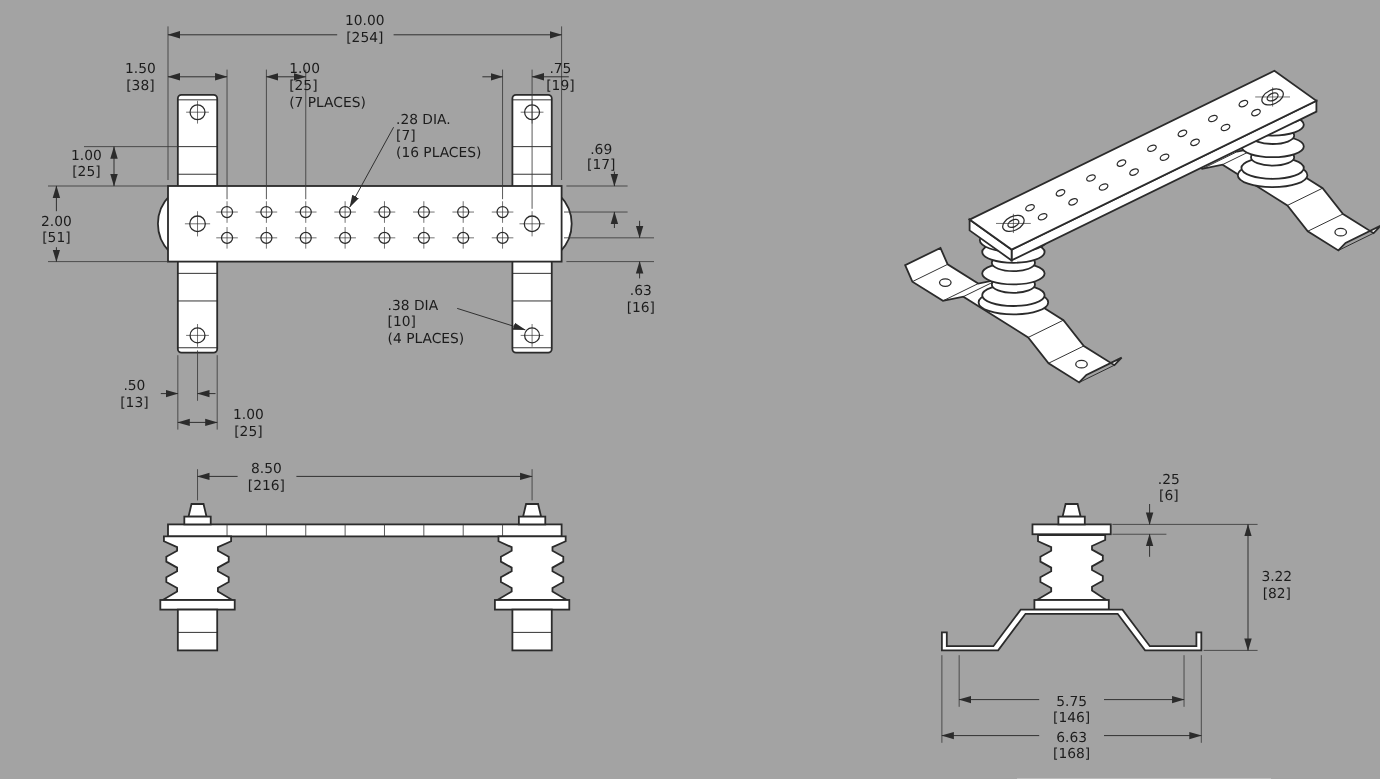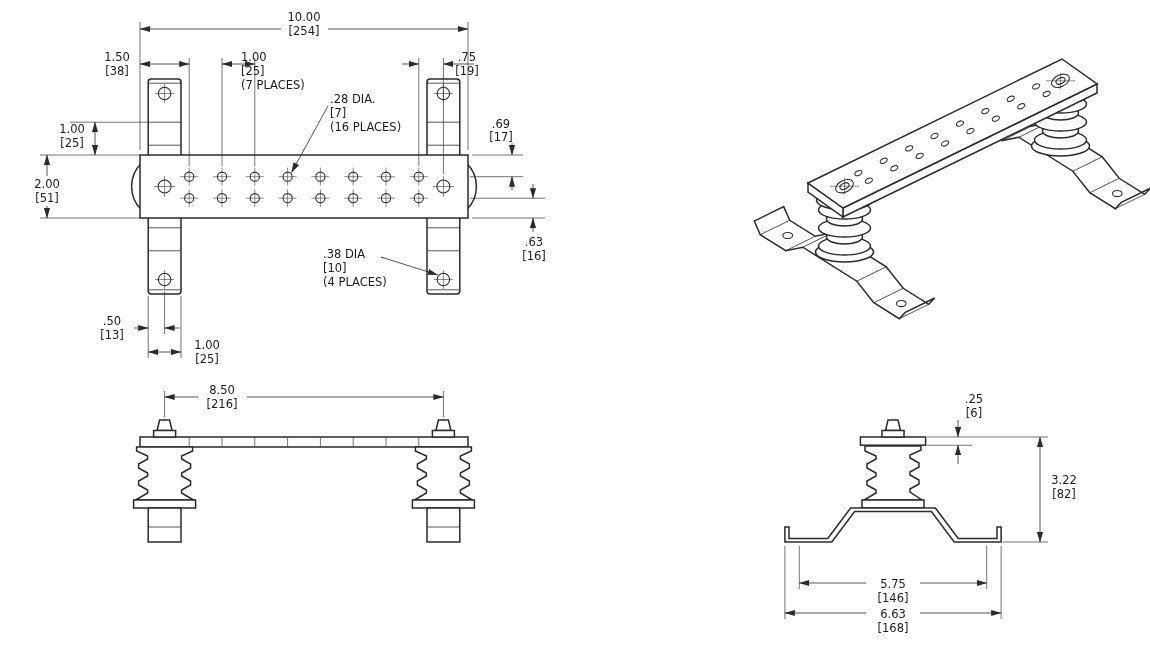--- a/index.html
+++ b/index.html
@@ -1,16 +1,16 @@
 <!DOCTYPE html>
 <html><head>
 <meta charset="utf-8">
 <style>
   html,body{margin:0;padding:0;background:#e8e8e8;}
-  .sheet{position:relative;width:1150px;height:649px;background:#ffffff;overflow:hidden;
+  .sheet{position:relative;width:1150px;height:649px;background:#a3a3a3;overflow:hidden;
          font-family:"DejaVu Sans","Liberation Sans",sans-serif;}
   svg{position:absolute;inset:0;display:block;}
   .f15{stroke:#2b2b2b;stroke-width:1.5;fill:#ffffff;}
   .s10{stroke:#2b2b2b;stroke-width:1.05;fill:none;}
   .bend{stroke:#2b2b2b;stroke-width:.8;fill:none;}
   .thin{stroke:#3a3a3a;stroke-width:.7;fill:none;}
   .dim{stroke:#2b2b2b;stroke-width:.8;fill:none;}
   .cl{stroke:#2b2b2b;stroke-width:.55;fill:none;}
   text.t{font-size:11.5px;fill:#1c1c1c;}
   .tm{text-anchor:middle;}

